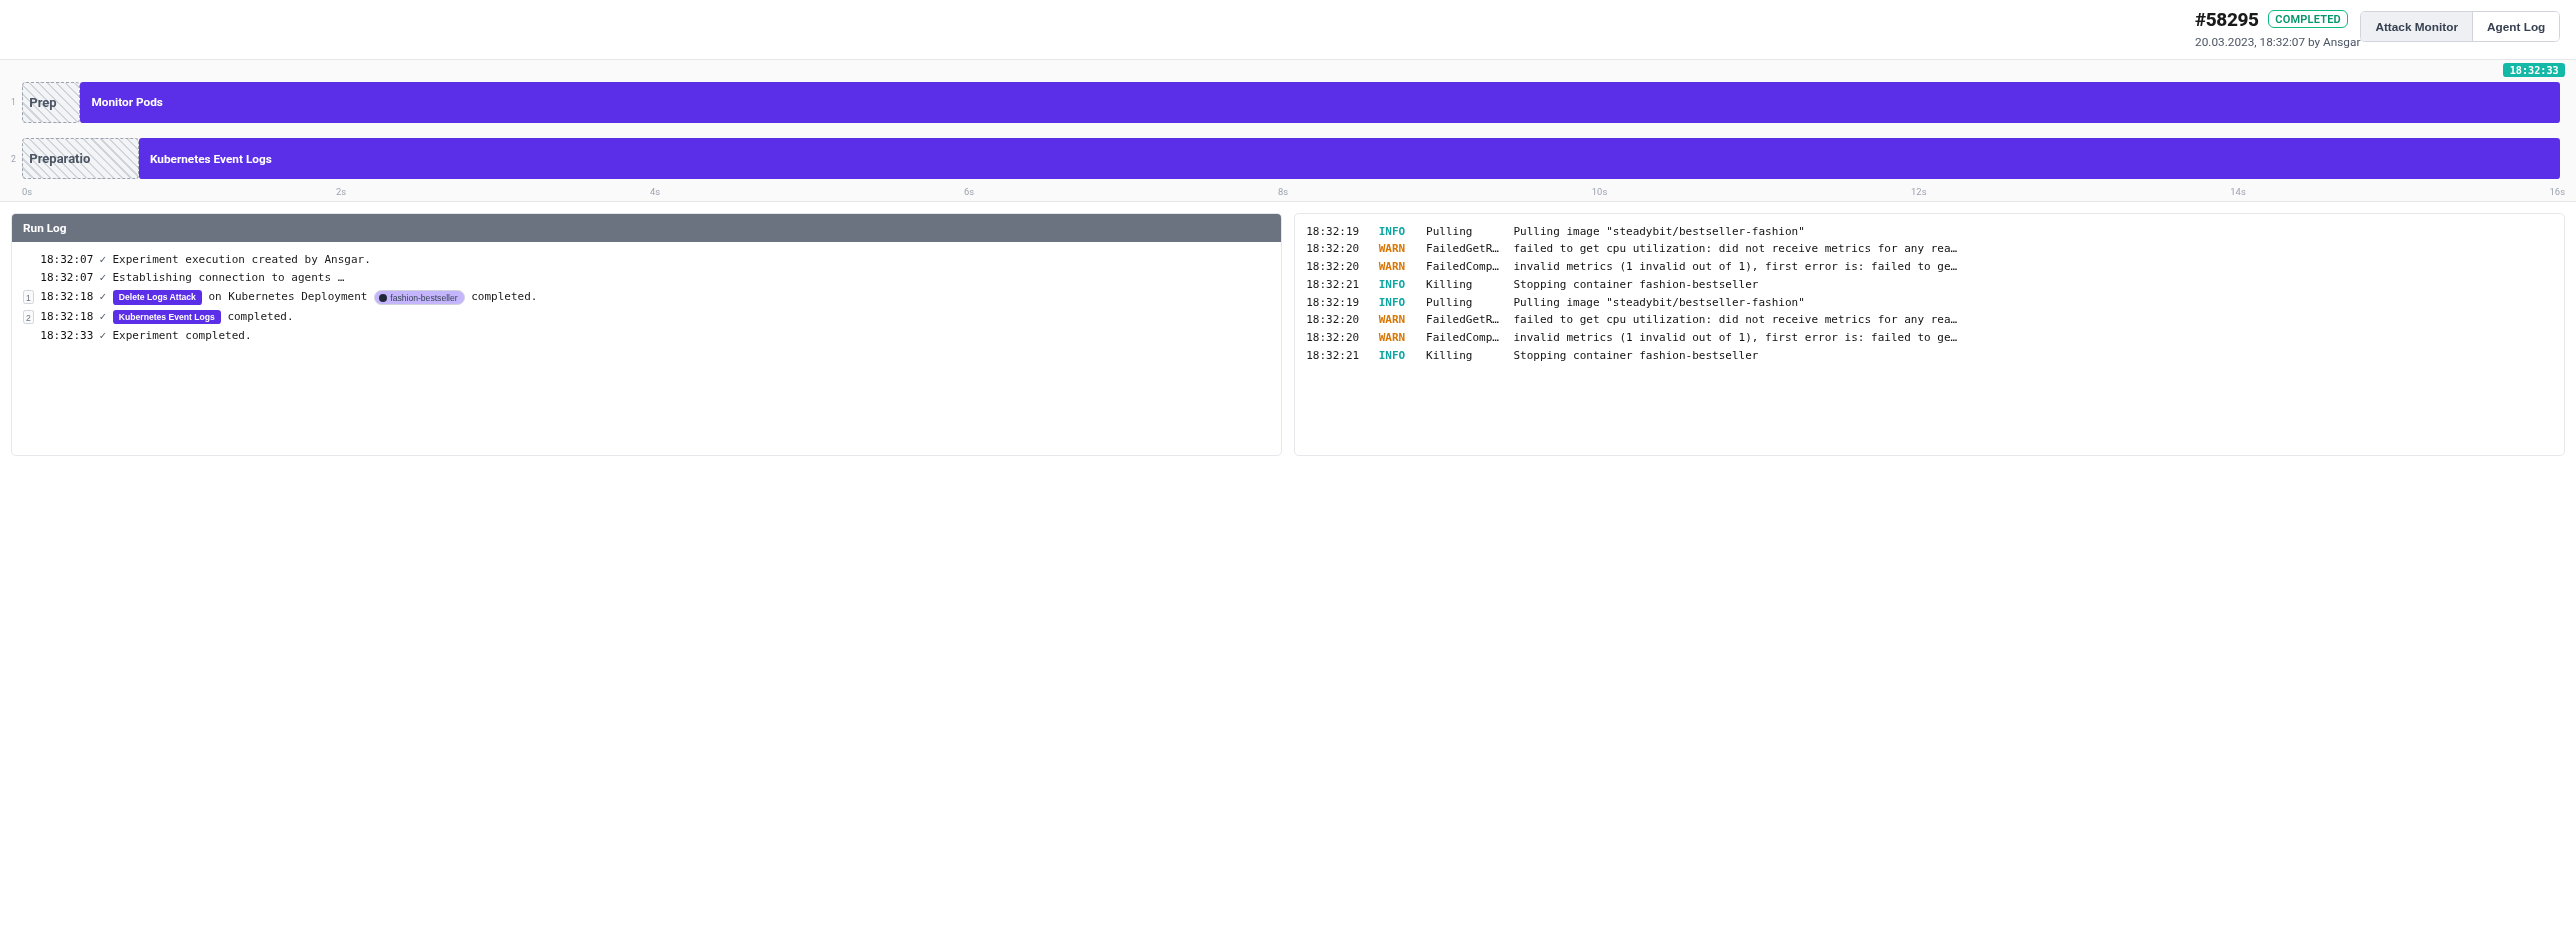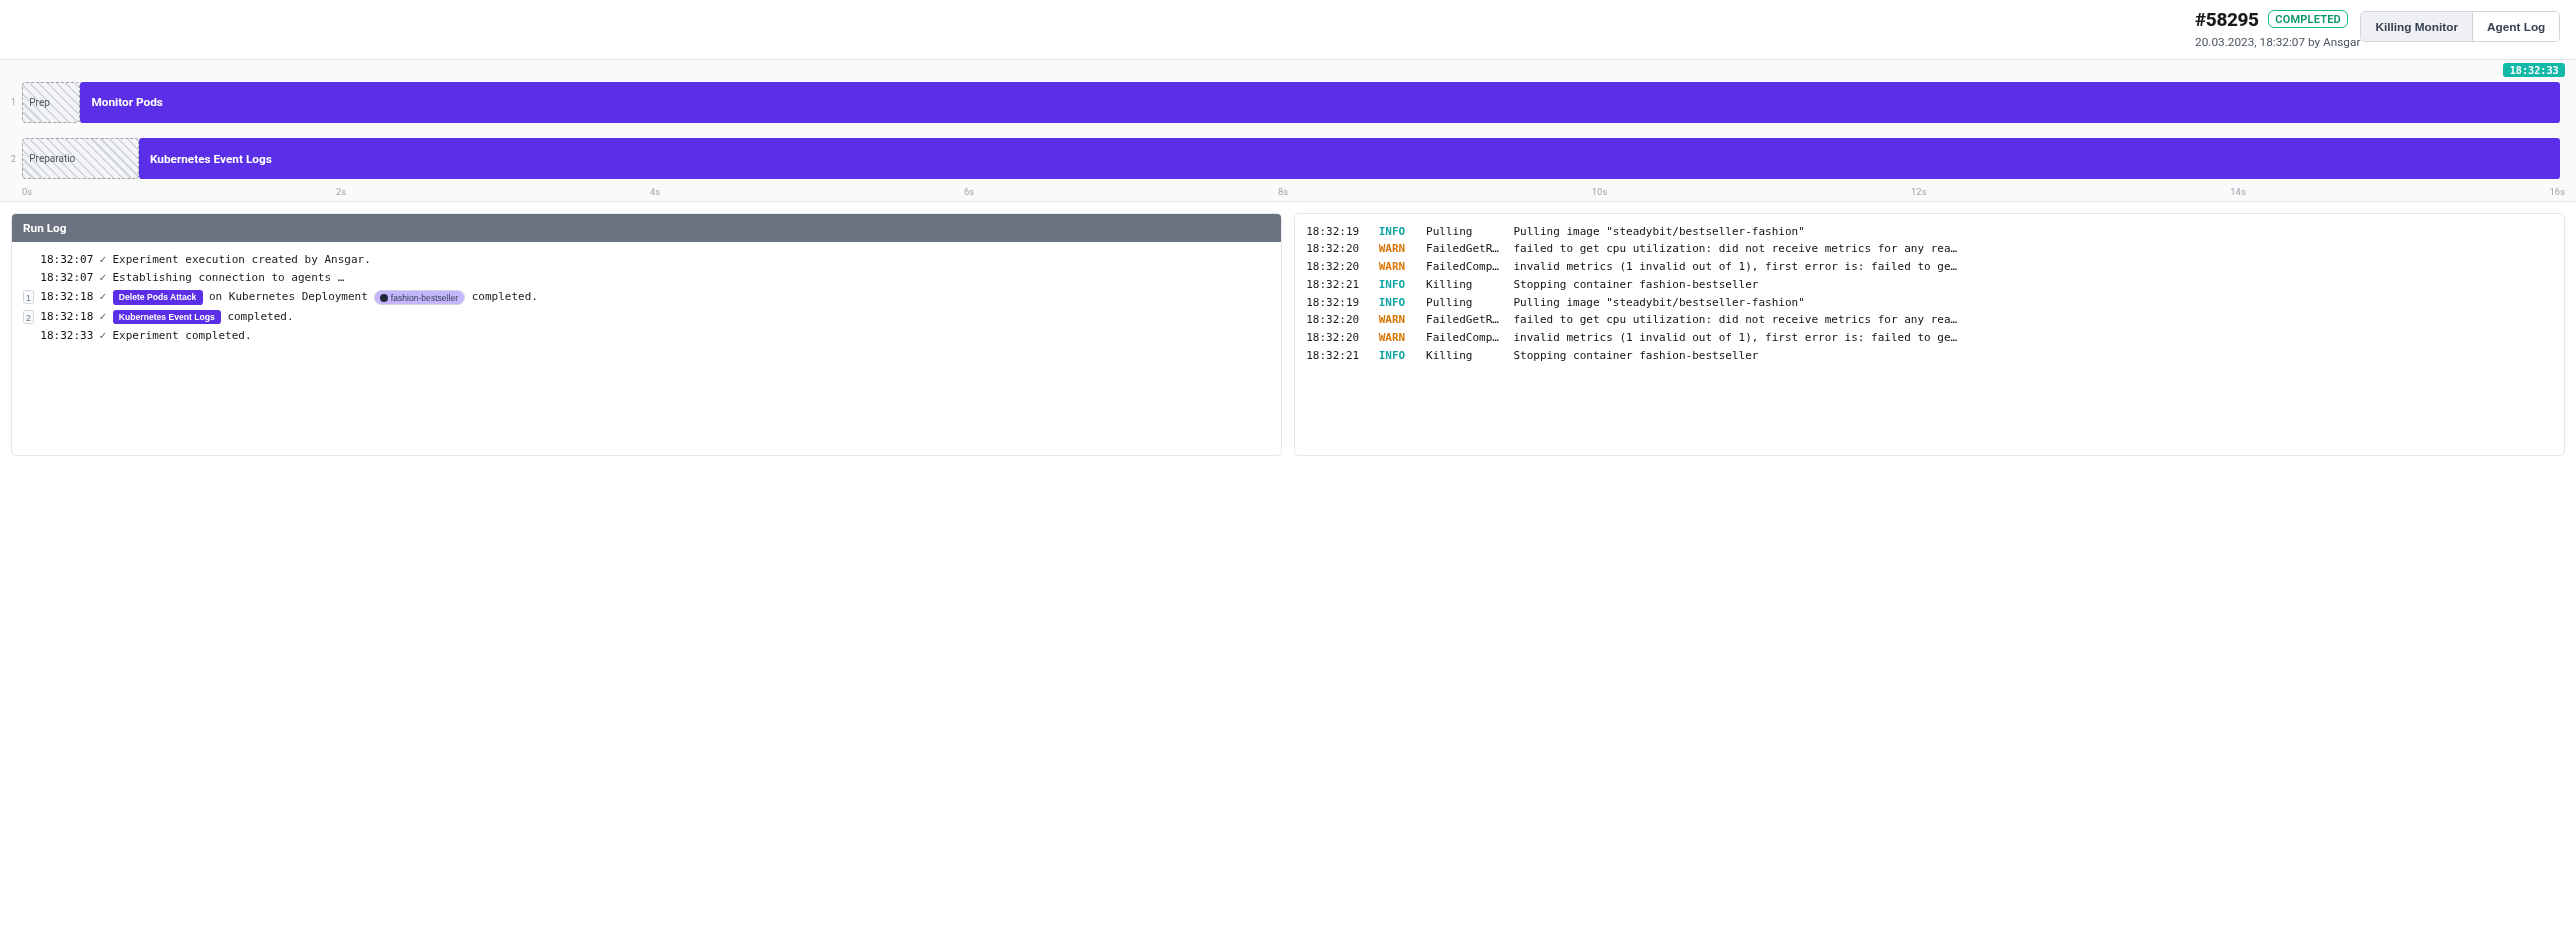--- a/index.html
+++ b/index.html
@@ -86,22 +86,22 @@
       45deg,
       #d1d5db 0, #d1d5db 1.6px,
       #f3f4f6 1.6px, #f3f4f6 6.3px
     );
     border: 0.8px dashed #9ca3af;
     border-radius: 4px;
     display: flex;
     align-items: center;
     padding: 0 6.3px;
     color: #4b5563;
-    font-weight: 400;
-    font-size: 10px;
+    font-weight: 700;
+    font-size: 13px;
     overflow: hidden;
     white-space: nowrap;
   }
   .main-block {
     position: absolute;
     top: 0; bottom: 0;
     background: #5b2ee8;
     border-radius: 3.1px;
     display: flex;
     align-items: center;
@@ -217,21 +217,21 @@
 
 <div class="header">
   <div class="header-left">
     <div class="title-row">
       <span class="run-id">#58295</span>
       <span class="status-badge">COMPLETED</span>
     </div>
     <div class="meta-line">20.03.2023, 18:32:07 by Ansgar</div>
   </div>
   <div class="header-right">
-    <button class="tab-btn active">Killing Monitor</button>
+    <button class="tab-btn active">Attack Monitor</button>
     <button class="tab-btn">Agent Log</button>
   </div>
 </div>
 
 <div class="timeline-area">
   <div class="time-chip">18:32:33</div>
   <div id="lanes">
       <div class="lane">
         <div class="lane-num">1</div>
         <div class="lane-track">
@@ -276,21 +276,21 @@
         <div class="log-row">
           <span class="row-idx empty"></span>
           <span class="ts">18:32:07</span>
           <span class="chk">✓</span>
           <span>Establishing connection to agents …</span>
         </div>
         <div class="log-row">
           <span class="row-idx">1</span>
           <span class="ts">18:32:18</span>
           <span class="chk">✓</span>
-          <span class="pill">Delete Pods Attack</span>
+          <span class="pill">Delete Logs Attack</span>
           <span> on Kubernetes Deployment </span>
           <span class="chip">fashion-bestseller</span>
           <span> completed.</span>
         </div>
         <div class="log-row">
           <span class="row-idx">2</span>
           <span class="ts">18:32:18</span>
           <span class="chk">✓</span>
           <span class="pill">Kubernetes Event Logs</span>
           <span> completed.</span>

